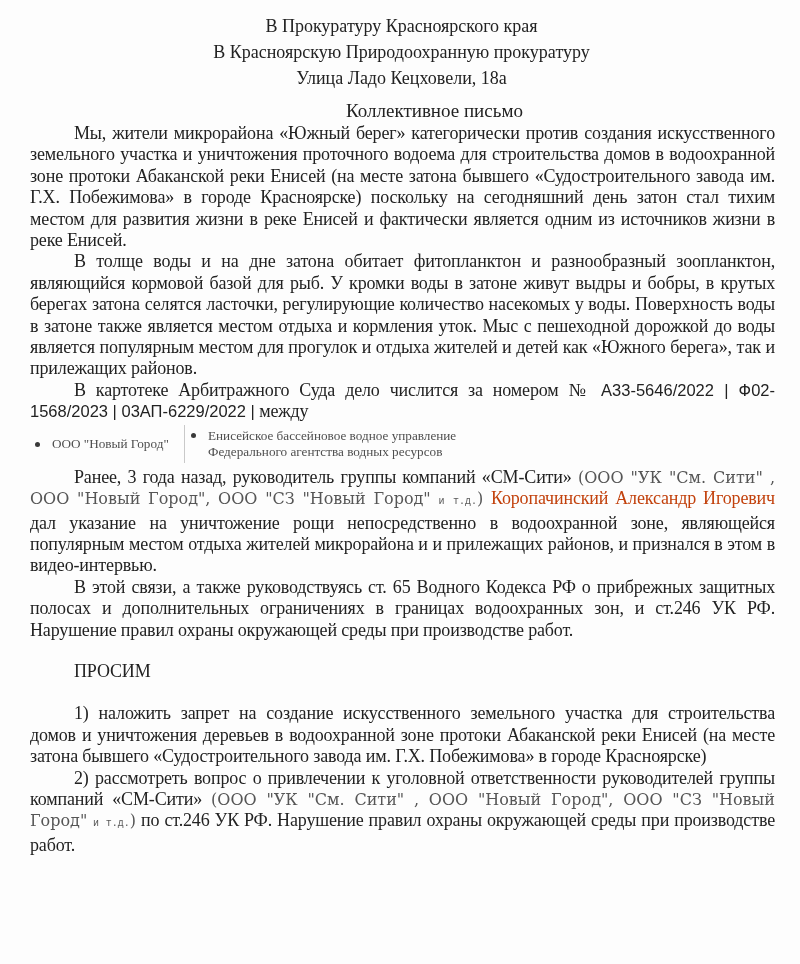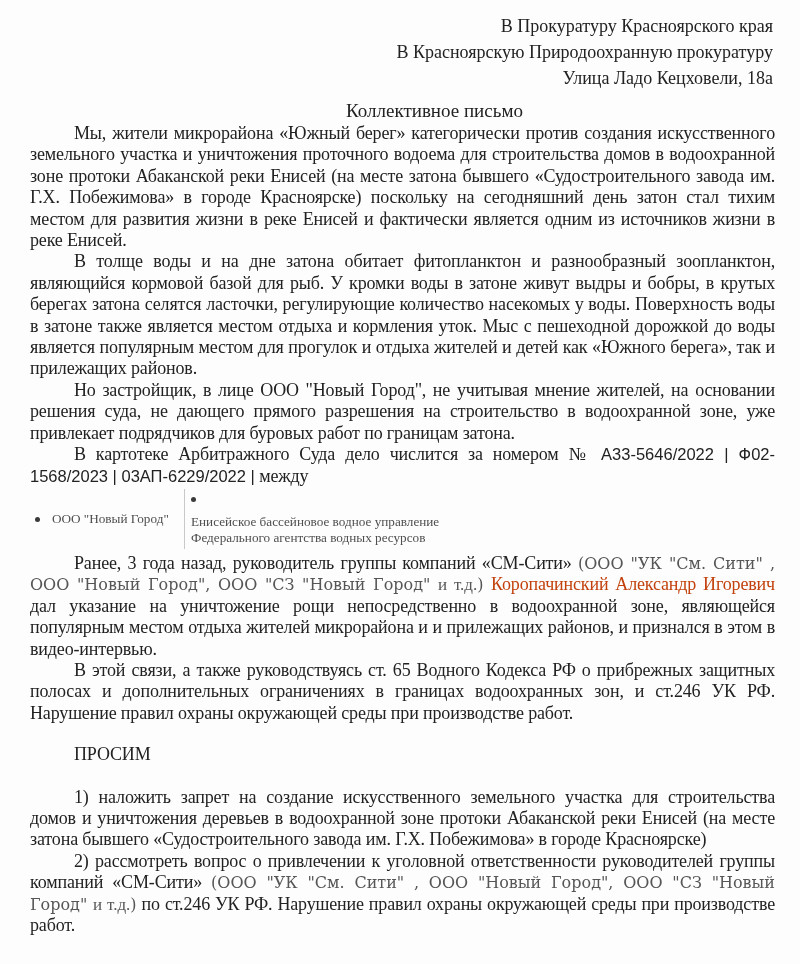--- a/index.html
+++ b/index.html
@@ -13,21 +13,21 @@
   .page {
     box-sizing: border-box;
     width: 800px;
     height: 964px;
     padding: 13px 25px 0 30px;
     font-family: "Liberation Serif", serif;
     color: #222222;
   }
   
   .recipient {
-    text-align: right;
+    text-align: center;
     font-size: 18px;
     line-height: 26px;
     padding-right: 2px;
   }
   
   .doc-title {
     margin-top: 9px;
     text-align: center;
     font-size: 19px;
     position: relative;
@@ -50,22 +50,22 @@
     font-size: 16.5px;
     letter-spacing: 0;
   }
   .alt-font {
     font-family: "DejaVu Serif", serif;
     font-size: 16px;
     color: #565656;
     letter-spacing: 0;
   }
   .etc-small {
-    font-family: Liberation Serif, serif;
-    font-size: 17px;
+    font-family: Liberation Mono, monospace;
+    font-size: 10px;
     color: #565656;
     letter-spacing: 0;
   }
   .person {
     color: #c2410c;
   }
   
   .parties {
     display: flex;
     align-items: stretch;
@@ -86,21 +86,21 @@
   .party .bullet {
     flex: 0 0 auto;
     width: 5px;
     height: 5px;
     border-radius: 50%;
     background: #3a3a3a;
     margin-top: 5px;
   }
   .party-1 { width: 154px; align-items: center; padding-left: 5px; }
   .party-1 .bullet { margin-top: 0; }
-  .party-2 { width: 297px; border-left: 1px solid #c9c9c9; flex-direction: column; }
+  .party-2 { width: 297px; border-left: 1px solid #c9c9c9; }
   .party-2 .party-label { width: 262px; }
   .party-3 { flex: 1; border-left: 1px solid #c9c9c9; }
   .party-3 .party-label { width: 250px; }
   
   .prosim {
     margin-top: 20px !important;
     margin-bottom: 21px !important;
   }
 </style>
 </head>
@@ -115,21 +115,20 @@
   </div>
 
   <div class="doc-title">Коллективное письмо</div>
 
   <div class="content">
 
     <p>Мы, жители микрорайона «Южный берег» категорически против создания искусственного земельного участка и уничтожения проточного водоема для строительства домов в водоохранной зоне протоки Абаканской реки Енисей (на месте затона бывшего «Судостроительного завода им. Г.Х. Побежимова» в городе Красноярске) поскольку на сегодняшний день затон стал тихим местом для развития жизни в реке Енисей и фактически является одним из источников жизни в реке Енисей.</p>
 
     <p>В толще воды и на дне затона обитает фитопланктон и разнообразный зоопланктон, являющийся кормовой базой для рыб. У кромки воды в затоне живут выдры и бобры, в крутых берегах затона селятся ласточки, регулирующие количество насекомых у воды. Поверхность воды в затоне также является местом отдыха и кормления уток. Мыс с пешеходной дорожкой до воды является популярным местом для прогулок и отдыха жителей и детей как «Южного берега», так и прилежащих районов.</p>
 
-    <p>Но застройщик, в лице ООО "Новый Город", не учитывая мнение жителей, на основании решения суда, не дающего прямого разрешения на строительство в водоохранной зоне, уже привлекает подрядчиков для буровых работ по границам затона.</p>
 
     <p><span>В картотеке Арбитражного Суда дело числится за номером № </span><span class="case-number">А33-5646/2022 | Ф02-1568/2023 | 03АП-6229/2022 |</span><span> между</span></p>
 
     <div class="parties">
       <div class="party party-1">
         <span class="bullet"></span>
         <span class="party-label">ООО "Новый Город"</span>
       </div>
       <div class="party party-2">
         <span class="bullet"></span>

